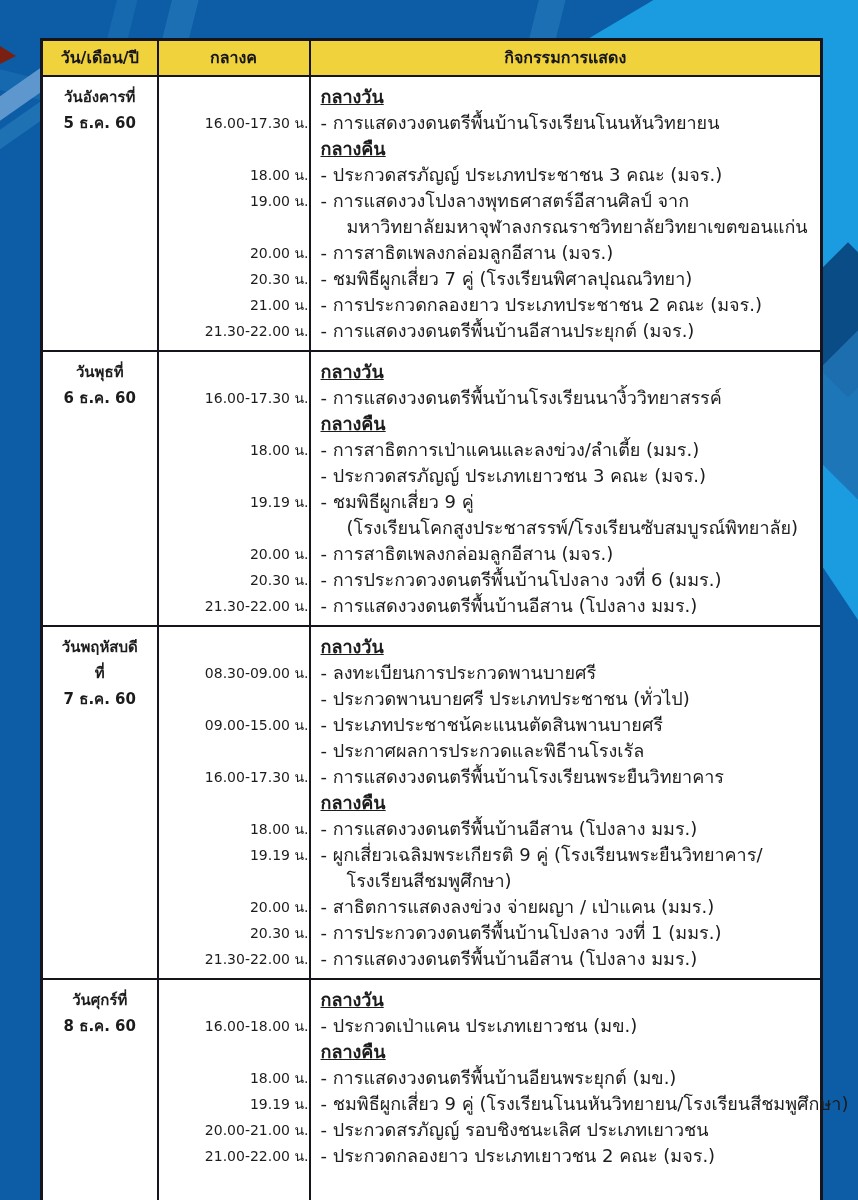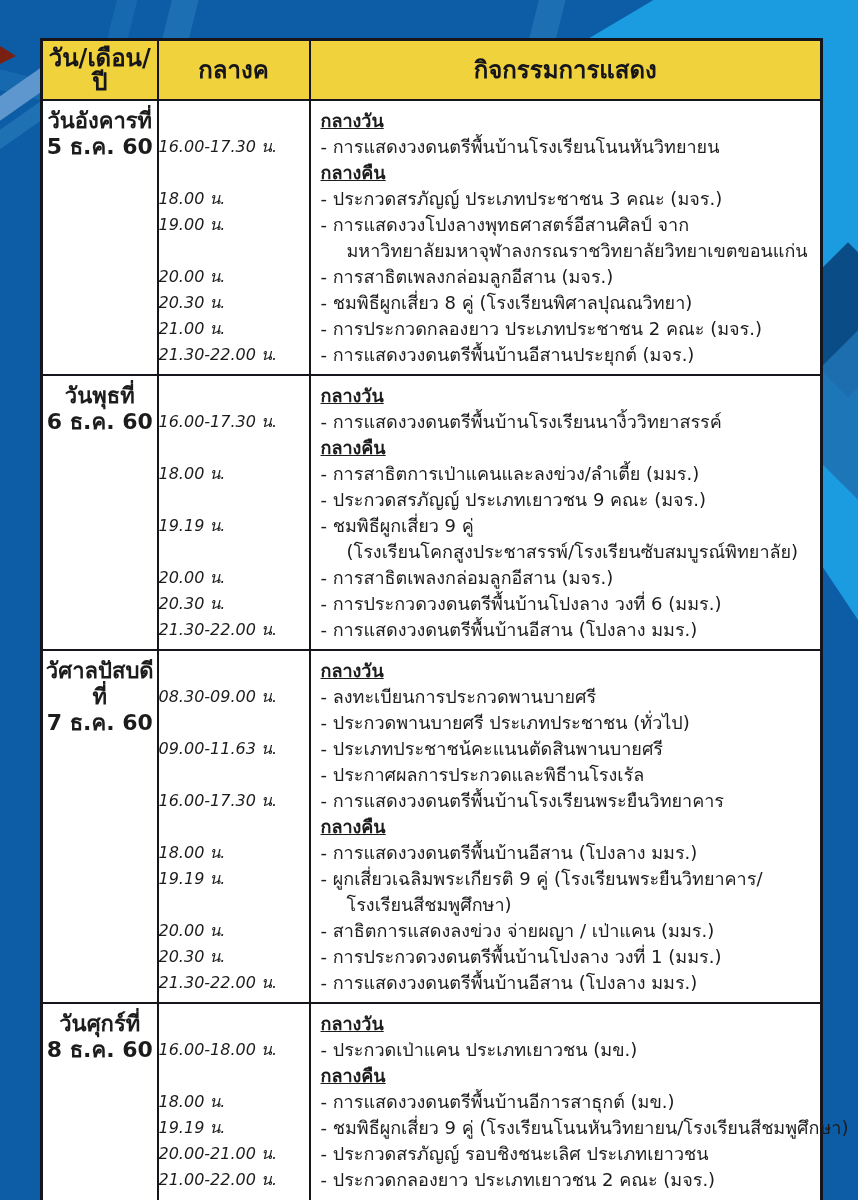--- a/index.html
+++ b/index.html
@@ -57,32 +57,32 @@
   table{
     width:100%;border-collapse:collapse;table-layout:fixed;
     background:#ffffff;border:3px solid #15151b;
   }
   col.c-day{width:116px;}
   col.c-time{width:152px;}
   col.c-act{width:512px;}
   th{
     background:var(--header-yellow,#f0d23c);
     border:2px solid #15151b;
-    font-size:24px;font-weight:bold;color:#15151b;
+    font-size:16px;font-weight:bold;color:#15151b;
     padding:5px 2px;line-height:24px;
   }
   td{
     border:2px solid #15151b;vertical-align:top;
     padding:7px 0 6px 0;color:#1c1c1c;
   }
   tr.last-row td{padding-bottom:34px;}
   .line{min-height:26px;line-height:26px;white-space:nowrap;}
   .day-cell{text-align:center;}
-  .day-line{font-weight:bold;font-size:22px;}
-  .time-line{text-align:left;font-size:16px;font-style:italic;}
+  .day-line{font-weight:bold;font-size:15px;}
+  .time-line{text-align:right;font-size:14px;}
   .act-cell{padding-left:10px;padding-right:2px;}
   .act-line{font-size:18px;}
   .heading{font-weight:bold;text-decoration:underline;}
   .indent{padding-left:26px;}
 </style>
 </head>
 <body>
 
 <div class="bg bg-bright-tr"></div>
 <div class="bg bg-sq-outline"></div>
@@ -126,21 +126,21 @@
             <div class="line time-line">21.30-22.00 น.</div>
           </td>
           <td class="act-cell">
             <div class="line act-line heading">กลางวัน</div>
             <div class="line act-line">- การแสดงวงดนตรีพื้นบ้านโรงเรียนโนนหันวิทยายน</div>
             <div class="line act-line heading">กลางคืน</div>
             <div class="line act-line">- ประกวดสรภัญญ์ ประเภทประชาชน 3 คณะ (มจร.)</div>
             <div class="line act-line">- การแสดงวงโปงลางพุทธศาสตร์อีสานศิลป์ จาก</div>
             <div class="line act-line indent">มหาวิทยาลัยมหาจุฬาลงกรณราชวิทยาลัยวิทยาเขตขอนแก่น</div>
             <div class="line act-line">- การสาธิตเพลงกล่อมลูกอีสาน (มจร.)</div>
-            <div class="line act-line">- ชมพิธีผูกเสี่ยว 8 คู่ (โรงเรียนพิศาลปุณณวิทยา)</div>
+            <div class="line act-line">- ชมพิธีผูกเสี่ยว 7 คู่ (โรงเรียนพิศาลปุณณวิทยา)</div>
             <div class="line act-line">- การประกวดกลองยาว ประเภทประชาชน 2 คณะ (มจร.)</div>
             <div class="line act-line">- การแสดงวงดนตรีพื้นบ้านอีสานประยุกต์ (มจร.)</div>
           </td>
         </tr>
         <tr>
           <td class="day-cell">
             <div class="line day-line">วันพุธที่</div>
             <div class="line day-line">6 ธ.ค. 60</div>
           </td>
           <td class="time-cell">
@@ -153,39 +153,39 @@
             <div class="line time-line">&nbsp;</div>
             <div class="line time-line">20.00 น.</div>
             <div class="line time-line">20.30 น.</div>
             <div class="line time-line">21.30-22.00 น.</div>
           </td>
           <td class="act-cell">
             <div class="line act-line heading">กลางวัน</div>
             <div class="line act-line">- การแสดงวงดนตรีพื้นบ้านโรงเรียนนางิ้ววิทยาสรรค์</div>
             <div class="line act-line heading">กลางคืน</div>
             <div class="line act-line">- การสาธิตการเป่าแคนและลงข่วง/ลำเตี้ย (มมร.)</div>
-            <div class="line act-line">- ประกวดสรภัญญ์ ประเภทเยาวชน 9 คณะ (มจร.)</div>
+            <div class="line act-line">- ประกวดสรภัญญ์ ประเภทเยาวชน 3 คณะ (มจร.)</div>
             <div class="line act-line">- ชมพิธีผูกเสี่ยว 9 คู่</div>
             <div class="line act-line indent">(โรงเรียนโคกสูงประชาสรรพ์/โรงเรียนซับสมบูรณ์พิทยาลัย)</div>
             <div class="line act-line">- การสาธิตเพลงกล่อมลูกอีสาน (มจร.)</div>
             <div class="line act-line">- การประกวดวงดนตรีพื้นบ้านโปงลาง วงที่ 6 (มมร.)</div>
             <div class="line act-line">- การแสดงวงดนตรีพื้นบ้านอีสาน (โปงลาง มมร.)</div>
           </td>
         </tr>
         <tr>
           <td class="day-cell">
-            <div class="line day-line">วัศาลปัสบดี</div>
+            <div class="line day-line">วันพฤหัสบดี</div>
             <div class="line day-line">ที่</div>
             <div class="line day-line">7 ธ.ค. 60</div>
           </td>
           <td class="time-cell">
             <div class="line time-line">&nbsp;</div>
             <div class="line time-line">08.30-09.00 น.</div>
             <div class="line time-line">&nbsp;</div>
-            <div class="line time-line">09.00-11.63 น.</div>
+            <div class="line time-line">09.00-15.00 น.</div>
             <div class="line time-line">&nbsp;</div>
             <div class="line time-line">16.00-17.30 น.</div>
             <div class="line time-line">&nbsp;</div>
             <div class="line time-line">18.00 น.</div>
             <div class="line time-line">19.19 น.</div>
             <div class="line time-line">&nbsp;</div>
             <div class="line time-line">20.00 น.</div>
             <div class="line time-line">20.30 น.</div>
             <div class="line time-line">21.30-22.00 น.</div>
           </td>
@@ -216,21 +216,21 @@
             <div class="line time-line">&nbsp;</div>
             <div class="line time-line">18.00 น.</div>
             <div class="line time-line">19.19 น.</div>
             <div class="line time-line">20.00-21.00 น.</div>
             <div class="line time-line">21.00-22.00 น.</div>
           </td>
           <td class="act-cell">
             <div class="line act-line heading">กลางวัน</div>
             <div class="line act-line">- ประกวดเป่าแคน ประเภทเยาวชน (มข.)</div>
             <div class="line act-line heading">กลางคืน</div>
-            <div class="line act-line">- การแสดงวงดนตรีพื้นบ้านอีการสาธุกต์ (มข.)</div>
+            <div class="line act-line">- การแสดงวงดนตรีพื้นบ้านอียนพระยุกต์ (มข.)</div>
             <div class="line act-line">- ชมพิธีผูกเสี่ยว 9 คู่ (โรงเรียนโนนหันวิทยายน/โรงเรียนสีชมพูศึกษา)</div>
             <div class="line act-line">- ประกวดสรภัญญ์ รอบชิงชนะเลิศ ประเภทเยาวชน</div>
             <div class="line act-line">- ประกวดกลองยาว ประเภทเยาวชน 2 คณะ (มจร.)</div>
           </td>
         </tr>
       </tbody>
   </table>
 </div>
 
 </body></html>

